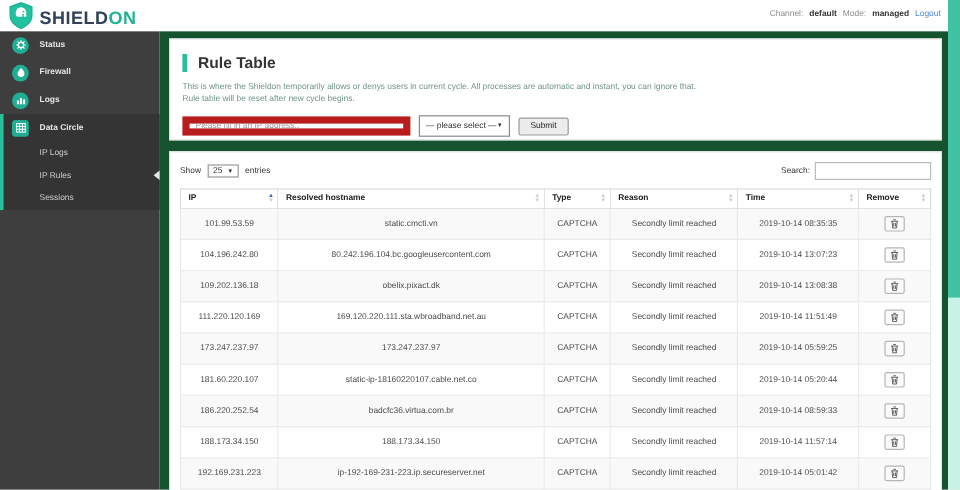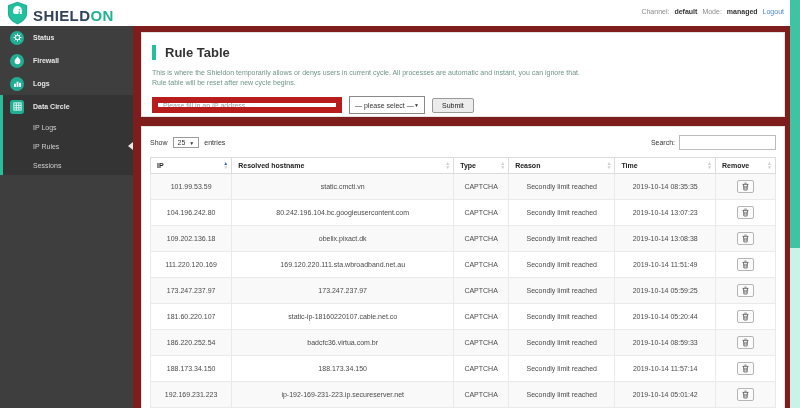--- a/index.html
+++ b/index.html
@@ -28,21 +28,21 @@
     align-items:center; justify-content:center; flex:none; }
   .side-icon.square { border-radius:3px; }
   .side-group { background:#343434; border-left:3px solid #27bf9c; }
   .side-group .side-item { padding-left:7px; }
   .sub-item { position:relative; height:19px; line-height:19px; padding-left:30px; font-size:7px;
     color:#cfcfcf; cursor:pointer; }
   .cur-arrow { position:absolute; right:0; top:5px; width:0; height:0;
     border-top:4px solid transparent; border-bottom:4px solid transparent; border-right:5px solid #e8e8e8; }
 
   
-  .main { position:absolute; left:133px; top:26px; right:10px; bottom:0; background:#7f1d1d;padding-left:40px; }
+  .main { position:absolute; left:133px; top:26px; right:10px; bottom:0; background:#14532d;padding-left:40px; }
   .card { position:absolute; left:8px; right:5px; background:#fff; border:1px solid #e3e3e3; }
   .card1 { top:6px; height:85px; }
   .card2 { top:100px; bottom:-5px; }
 
   .page-title { margin:12px 10px 0; font-size:13px; font-weight:bold; color:#333;
     border-left:4px solid #26bf9d; padding-left:9px; line-height:15px; }
   .desc { margin:8px 10px 0; font-size:7px; line-height:10px; color:#6f948a; }
   .form-row { margin:8px 10px; display:flex; align-items:center; gap:7px; }
   .ip-input { width:190px; height:16px; border:6px solid #b91c1c; font-size:7px; padding:0 5px;
     font-family:"Liberation Sans",sans-serif; color:#444; }

